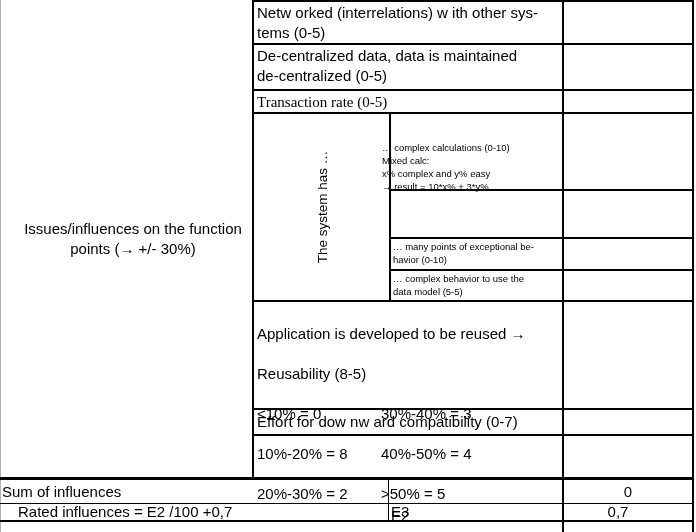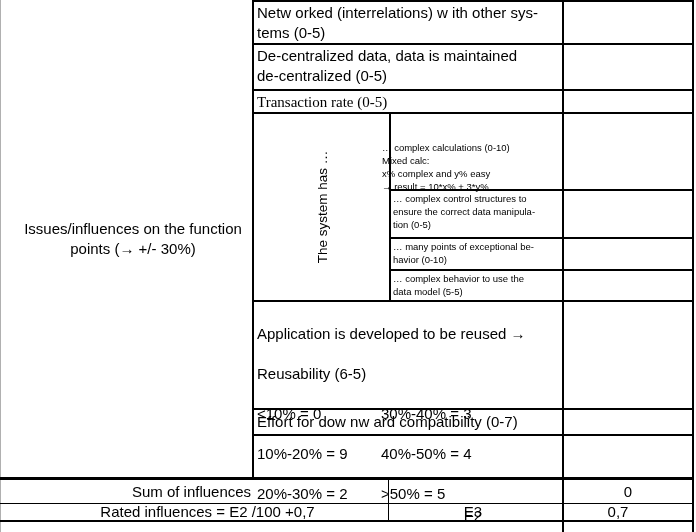--- a/index.html
+++ b/index.html
@@ -20,21 +20,21 @@
     white-space:pre-line;
     color:#000;
   }
   .small{
     font-size:9.5px;
     line-height:13px;
   }
   .center-flex{
     display:flex;align-items:center;justify-content:center;text-align:center;
   }
-  .right{text-align:center;padding-right:4px;box-sizing:border-box;}
+  .right{text-align:left;padding-right:4px;box-sizing:border-box;}
   .mid{text-align:center;}
   .rot-wrap{position:absolute;}
   .rot{
     position:absolute;
     left:50%;top:50%;
     width:186px;
     text-align:center;
     transform:translate(-50%,-50%) rotate(-90deg);
     font-size:13.5px;
     white-space:nowrap;
@@ -126,37 +126,34 @@
   <div class="cell" id="c-crit3">Transaction rate (0-5)</div>
 
   <div class="rot-wrap" id="c-sys">
     <span class="rot">The system has …</span>
   </div>
 
   <div class="cell small" id="c-sub1">… complex calculations (0-10)
 Mixed calc:
 x% complex and y% easy
 → result = 10*x% + 3*y%</div>
-  <div class="cell small" id="c-sub2">… complex control structures to
-ensure the correct data manipula-
-tion (0-5)</div>
   <div class="cell small" id="c-sub3">… many points of exceptional be-
 havior (0-10)</div>
   <div class="cell small" id="c-sub4">… complex behavior to use the
 data model (5-5)</div>
 
   <div class="cell" id="c-reuse">
     <div>Application is developed to be reused →</div>
-    <div>Reusability (6-5)</div>
+    <div>Reusability (8-5)</div>
     <div class="pair-row">
       <span class="pair-left">&lt;10% = 0</span>
       <span>30%-40% = 3</span>
     </div>
     <div class="pair-row">
-      <span class="pair-left">10%-20% = 9</span>
+      <span class="pair-left">10%-20% = 8</span>
       <span>40%-50% = 4</span>
     </div>
     <div class="pair-row">
       <span class="pair-left">20%-30% = 2</span>
       <span>&gt;50% = 5</span>
     </div>
   </div>
 
   <div class="cell" id="c-compat">Effort for dow nw ard compatibility (0-7)</div>
 

